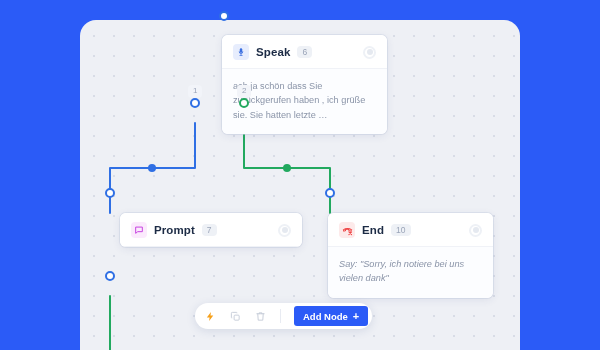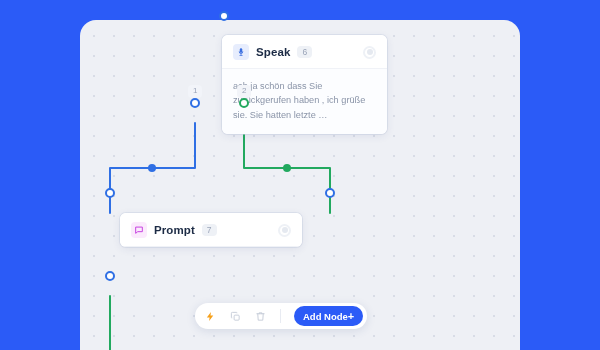--- a/index.html
+++ b/index.html
@@ -188,25 +188,26 @@
     background: #e8ebf2;
     margin: 0 1px;
   }
 
   #add-node-button {
     background: #2B5BF7;
     color: #ffffff;
     font-size: 9.5px;
     font-weight: bold;
     border: none;
-    border-radius: 10px;
+    border-radius: 3px;
     height: 20px;
     padding: 0 9px;
     display: flex;
     align-items: center;
+    gap: 5px;
     cursor: pointer;
     font-family: "Liberation Sans", sans-serif;
   }
   #add-node-plus { font-size: 11px; font-weight: bold; line-height: 1; }
 </style>
 </head>
 <body>
 
 <div id="canvas-card">
 
@@ -244,20 +245,35 @@
           <path d="M4 5h16v11H9l-5 4V5z"></path>
         </svg>
       </span>
       <span class="node-title">Prompt</span>
       <span class="node-badge">7</span>
       <span class="node-status"></span>
     </div>
     <div class="node-divider"></div>
   </div>
 
+  <div class="node" id="node-end">
+    <div class="node-header">
+      <span class="node-icon end">
+        <svg width="11" height="11" viewBox="0 0 24 24" fill="none" stroke="#ef4444" stroke-width="2.2" stroke-linecap="round">
+          <path d="M3 10.5c5-4 13-4 18 0l-2.2 3-3.6-1.2-.3-2.6c-2.4-.7-4.6-.7-7 0l-.3 2.6-3.6 1.2L3 10.5z"></path>
+          <path d="M15 15l6 6M21 15l-6 6"></path>
+        </svg>
+      </span>
+      <span class="node-title">End</span>
+      <span class="node-badge">10</span>
+      <span class="node-status"></span>
+    </div>
+    <div class="node-divider"></div>
+    <div class="node-body italic">Say: "Sorry, ich notiere bei uns vielen dank"</div>
+  </div>
 
 </div>
 
 <div class="port" id="port-speak-top"></div>
 
 <div class="port-label" id="label-speak-out-1">1</div>
 <div class="port-label" id="label-speak-out-2">2</div>
 
 <div class="port" id="port-speak-out-1"></div>
 <div class="port green" id="port-speak-out-2"></div>

